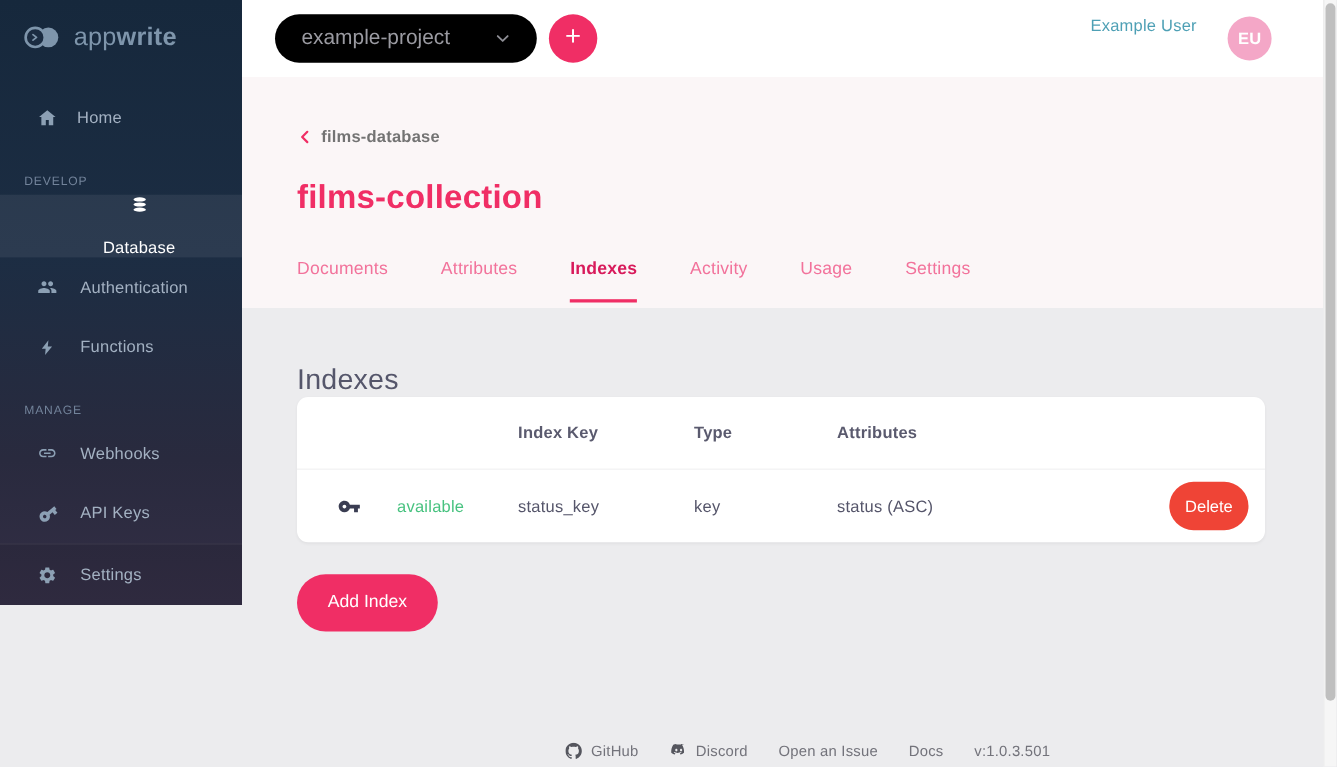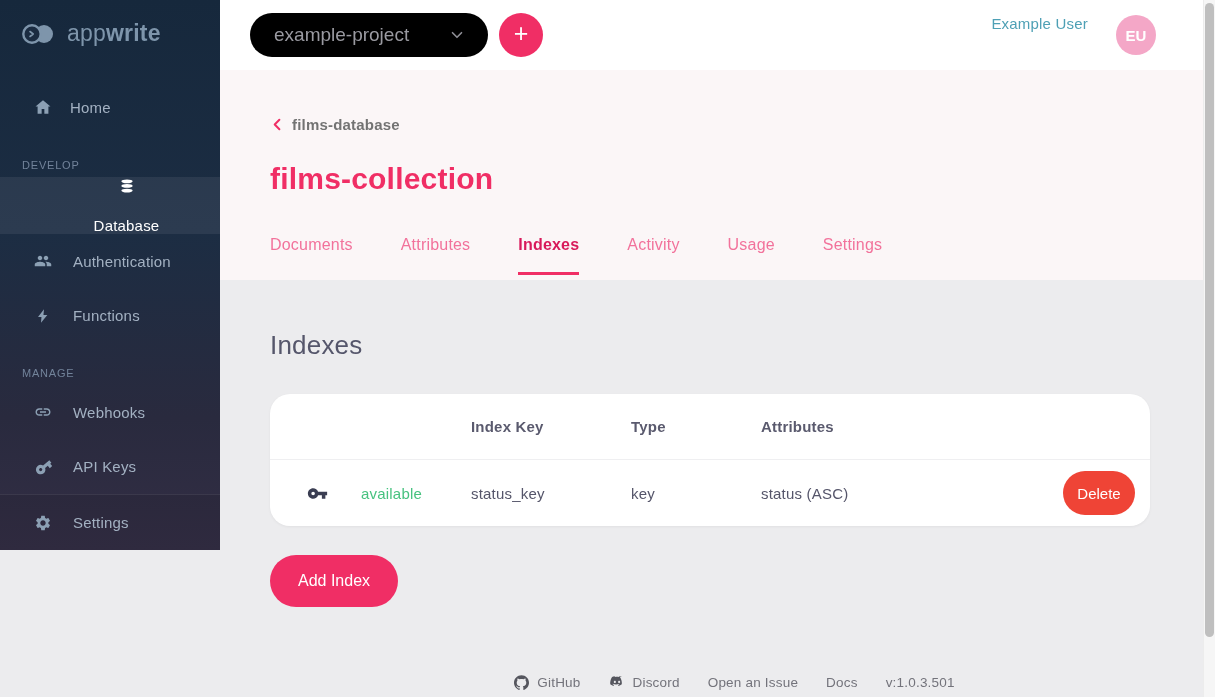--- a/index.html
+++ b/index.html
@@ -44,21 +44,21 @@
     background:#FBF6F7; padding:46px 0 0 50px; }
   .breadcrumb { display:inline-flex; align-items:center; gap:7px; color:#737373; font-size:15px; cursor:pointer;font-weight:bold; }
   .page-title { margin-top:26px; font-size:30px; font-weight:700; color:#F02E65; }
   .tabs { position:absolute; left:50px; bottom:5px; display:flex; gap:48px; }
   .tab { font-size:16px; color:#F2729B; padding-bottom:21px; cursor:pointer; }
   .tab.active { color:#D81A5B; font-weight:700; padding-bottom:18px; border-bottom:3px solid #F02E65; }
 
   
   .main { position:absolute; left:220px; top:280px; width:983px; height:417px; padding:50px 0 0 50px; }
   .section-title { font-size:26px; color:#55566B; font-weight:400; }
-  .card { margin-top:33px; width:880px; background:#FFF; border-radius:20px;
+  .card { width:880px; background:#FFF; border-radius:10px;
     box-shadow:0 1px 3px rgba(0,0,0,.05); overflow:hidden; }
   .trow { display:grid; grid-template-columns:54px 110px 160px 130px 1fr 110px;
     align-items:center; height:66px; padding:0 15px 0 37px; }
   .trow.head { border-bottom:1px solid #EFEFF1; }
   .th { font-size:15px; color:#5A5A6E; font-weight:700; }
   .td { font-size:15px; color:#55556A; }
   .status-available { font-size:15px; color:#47C27F; }
   .row-key-icon { color:#3A3D52; display:flex; align-items:center; }
   .delete-btn { justify-self:end; width:72px; height:44px; border:none; border-radius:22px;
     background:#EF4436; color:#FFF; font-size:15px; cursor:pointer; font-family:inherit; }

